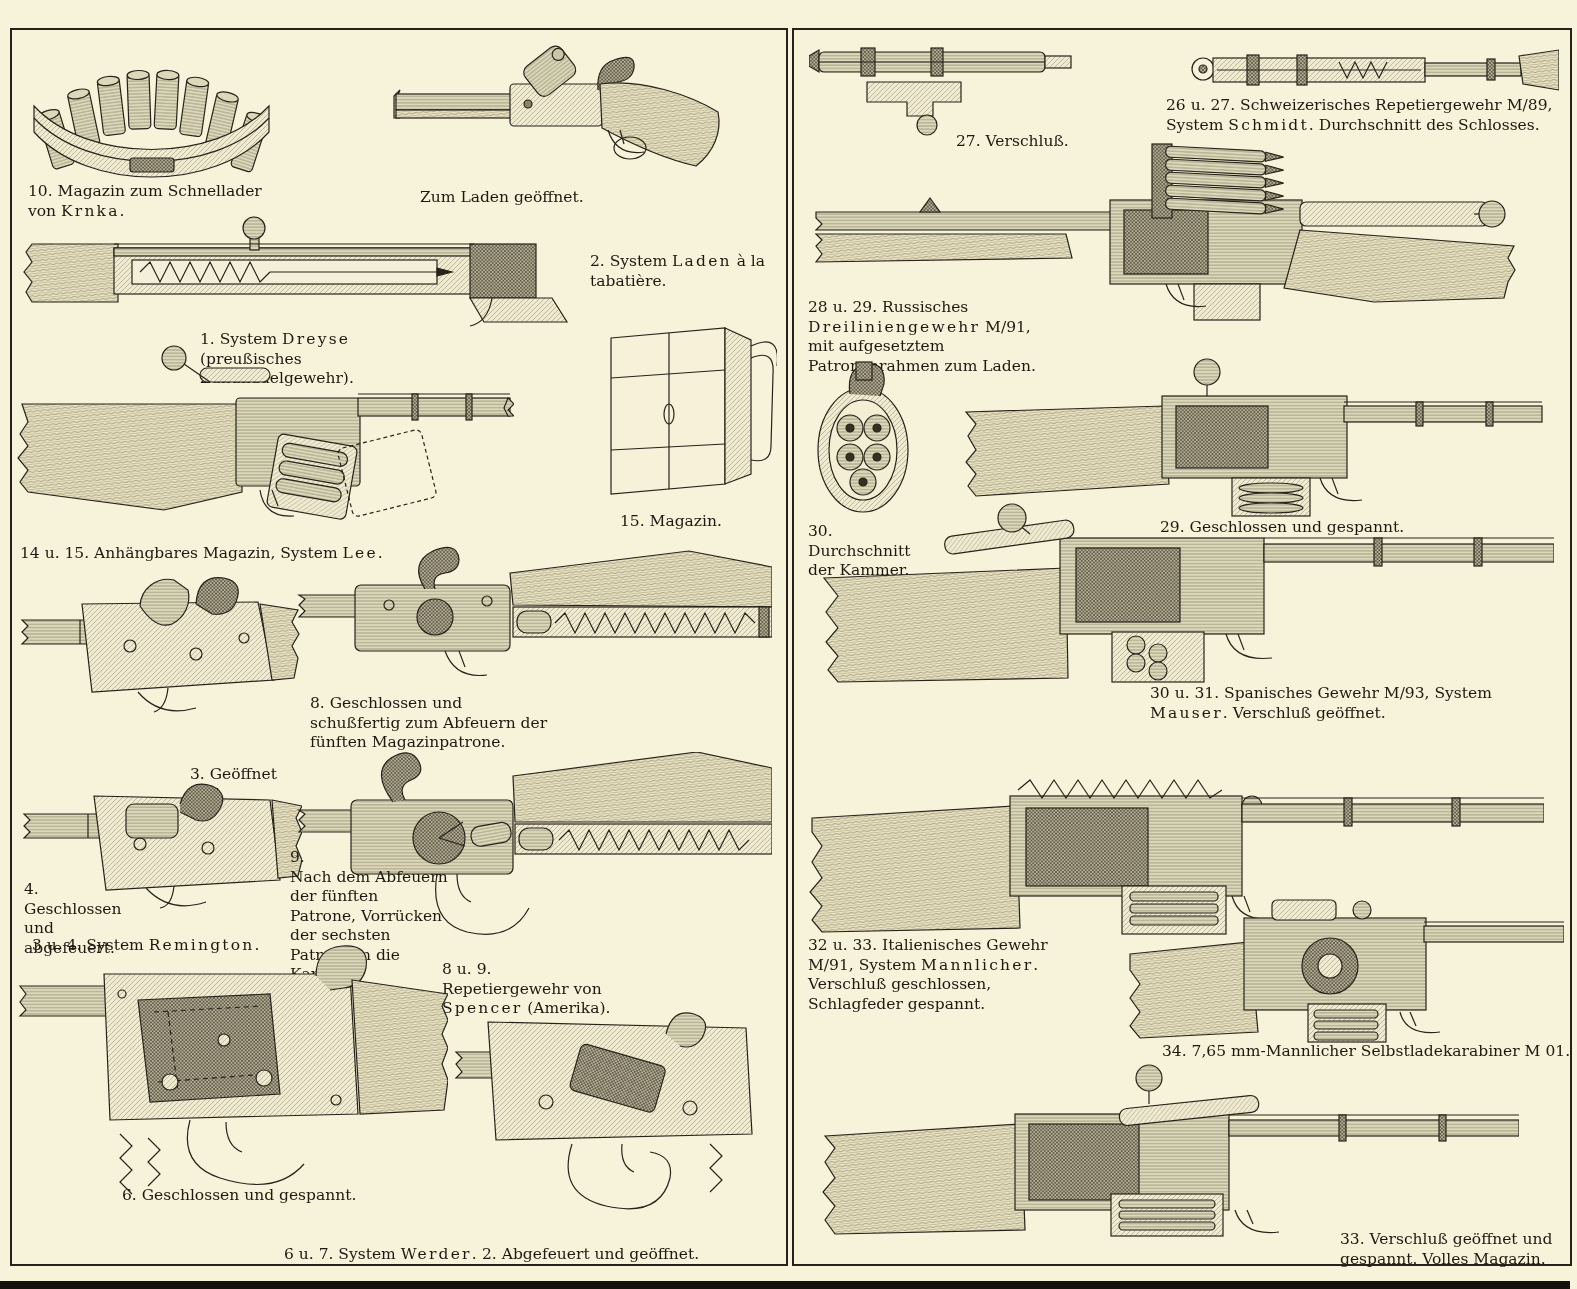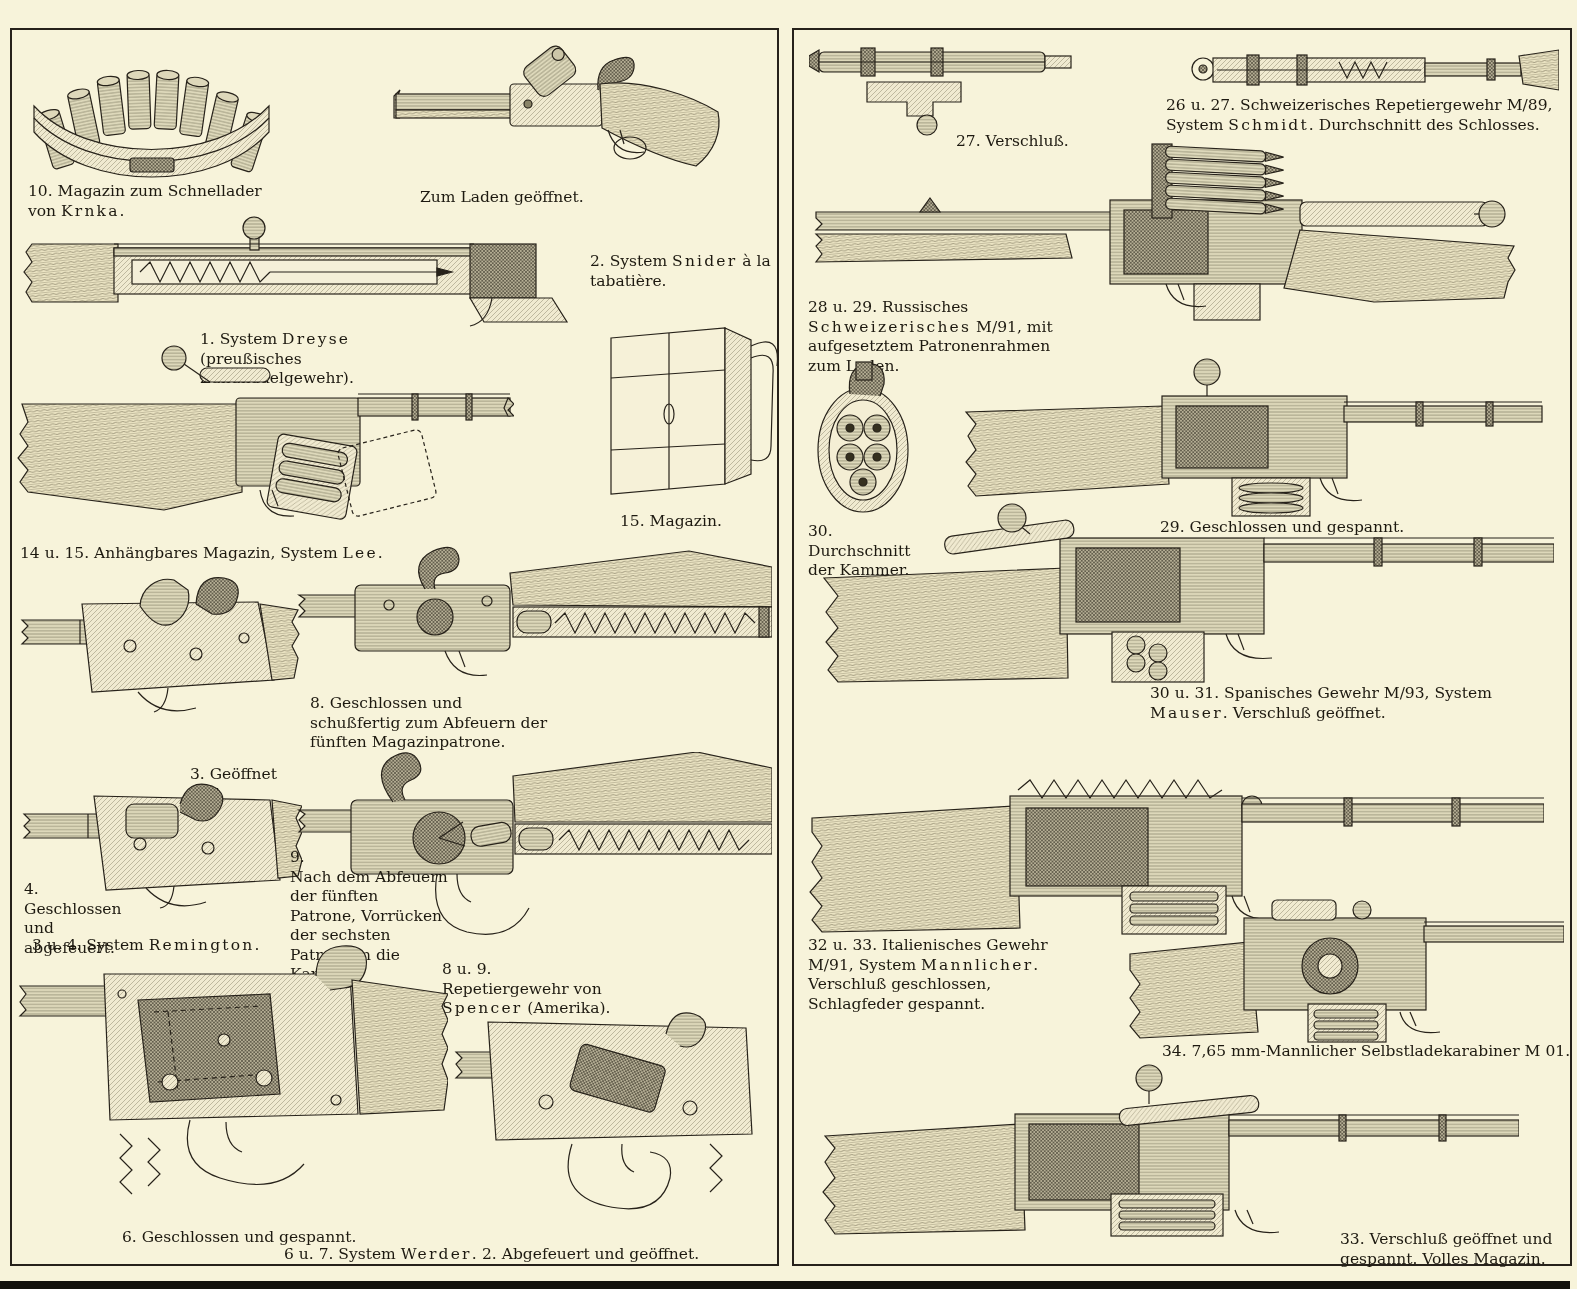--- a/index.html
+++ b/index.html
@@ -4,21 +4,21 @@
 <style>
   html,body{margin:0;padding:0;}
   body{
     width:1577px;height:1289px;
     background:#f7f3da;
     font-family:"DejaVu Serif", serif;
     position:relative;overflow:hidden;
   }
   .page{position:absolute;left:0;top:0;width:1577px;height:1289px;}
   .panel{position:absolute;border:2px solid #26211a;background:#f7f3da;}
-  #panelL{left:10px;top:28px;width:765px;height:1234px;}
+  #panelL{left:10px;top:28px;width:765px;height:1234px;padding-left:9px;}
   #panelR{left:792px;top:28px;width:776px;height:1234px;}
   .scan-bar{position:absolute;left:0;top:1281px;width:1570px;height:8px;background:#12110c;}
   .art{position:absolute;}
   .art rect,.art circle,.art ellipse,.art polygon,.art path,.art polyline,.art line{
     stroke:#27221a;stroke-width:1.2;
   }
   .cap{
     position:absolute;
     font-size:15.5px;line-height:1.26;color:#1d1910;
   }
@@ -105,21 +105,21 @@
           <circle cx="186" cy="26" r="6" fill="#ccc6a8"></circle>
         </g>
       <path d="M206 56 q-2 -24 16 -30 q22 -8 20 8 q-2 12 -16 14 q-12 2 -10 12" fill="url(#pDark)"></path>
       <path d="M208 50 C 250 44, 300 62, 326 78 C 330 98, 322 118, 304 132 C 268 124, 236 108, 210 94 Z" fill="url(#pWood)"></path>
       <path d="M216 96 q8 26 36 22" fill="none" stroke-width="2"></path>
       <ellipse cx="238" cy="114" rx="16" ry="11" fill="none"></ellipse>
       <path d="M228 96 l4 14" fill="none"></path>
       <circle cx="136" cy="70" r="4" fill="#8a8468"></circle>
     </svg>
     <div class="cap nowrap" style="left:408px;top:158px;width:175px"><span>Zum Laden geöffnet.</span></div>
-    <div class="cap" style="left:578px;top:222px;width:182px"><span>2. System </span><span class="sp">Snider</span><span> à la tabatière.</span></div>
+    <div class="cap" style="left:578px;top:222px;width:182px"><span>2. System </span><span class="sp">Laden</span><span> à la tabatière.</span></div>
 
     <svg class="art" style="left:10px;top:186px" width="570" height="115" viewBox="0 0 570 115">
       <path d="M10 28 L96 28 L96 86 L10 86 L4 76 L10 66 L2 56 L10 46 L4 36 Z" fill="url(#pWood)"></path>
       <rect x="92" y="32" width="360" height="46" fill="url(#pLight)"></rect>
       <rect x="92" y="32" width="360" height="8" fill="url(#pMetal)"></rect>
       <rect x="110" y="44" width="305" height="24" fill="#f4efd8"></rect>
       <polyline points="118,56 128,46 138,66 148,46 158,66 168,46 178,66 188,46 198,66 208,46 218,66 228,46 238,66 248,56" fill="none"></polyline>
       <line x1="248" y1="56" x2="415" y2="56"></line>
       <polygon points="415,52 430,56 415,60" fill="#27221a"></polygon>
       <rect x="228" y="12" width="9" height="22" fill="url(#pMetal)"></rect>
@@ -246,21 +246,21 @@
       <circle cx="206" cy="98" r="6" fill="url(#pLight)"></circle>
       <path d="M298 34 q0 -28 26 -30 q28 -2 24 22 q-4 18 -22 20 l-14 2" fill="url(#pMetal)"></path>
       <polygon points="334,38 430,52 424,64 430,78 424,92 430,106 424,122 430,138 426,168 342,172" fill="url(#pWood)"></polygon>
       <polyline points="102,192 114,204 102,216 114,228 102,240 114,252" fill="none" stroke-width="2"></polyline>
       <polyline points="130,196 142,208 130,220 142,232 130,244" fill="none" stroke-width="2"></polyline>
       <path d="M172 178 q-12 44 30 58 q56 18 84 -14" fill="none" stroke-width="3"></path>
       <path d="M208 180 q0 24 16 30" fill="none" stroke-width="2"></path>
       <circle cx="104" cy="52" r="4" fill="none"></circle>
       <circle cx="318" cy="158" r="5" fill="none"></circle>
     </svg>
-    <div class="cap nowrap" style="left:110px;top:1198px;width:215px"><span>6. Geschlossen und gespannt.</span></div>
+    <div class="cap nowrap" style="left:110px;top:1156px;width:215px"><span>6. Geschlossen und gespannt.</span></div>
     <div class="cap nowrap" style="left:272px;top:1215px;width:190px"><span>6 u. 7. System </span><span class="sp">Werder</span><span>.</span></div>
 
     <svg class="art" style="left:442px;top:962px" width="330" height="245" viewBox="0 0 330 245">
       <polygon points="2,60 40,60 40,86 2,86 8,80 2,72 8,66" fill="url(#pMetal)"></polygon>
       <polygon points="34,30 292,36 298,142 42,148" fill="url(#pLight)"></polygon>
       <g transform="rotate(16 162 92)">
           <rect x="118" y="62" width="88" height="48" rx="6" fill="url(#pDark)"></rect>
         </g>
       <path d="M212 42 q6 -26 28 -20 q18 6 8 24 q-8 12 -22 8" fill="url(#pMetal)"></path>
       <circle cx="92" cy="110" r="7" fill="none"></circle>
@@ -329,21 +329,21 @@
           <polygon points="100,1 118,5 100,10" fill="url(#pDark)"></polygon>
         </g>
       <rect x="486" y="60" width="188" height="24" rx="6" fill="url(#pLight)"></rect>
       <line x1="660" y1="72" x2="672" y2="72"></line>
       <circle cx="678" cy="72" r="13" fill="url(#pMetal)"></circle>
       <polygon points="486,88 700,104 694,116 701,128 694,140 690,156 560,160 470,146" fill="url(#pWood)"></polygon>
       <rect x="380" y="142" width="66" height="36" fill="url(#pLight)"></rect>
       <path d="M352 142 q8 26 40 22" fill="none" stroke-width="2"></path>
       <path d="M364 142 l6 16" fill="none"></path>
     </svg>
-    <div class="cap left" style="left:14px;top:268px;width:252px"><span>28 u. 29. Russisches </span><span class="sp">Schweizerisches</span><span> M/91, mit aufgesetztem Patronenrahmen zum Laden.</span></div>
+    <div class="cap left" style="left:14px;top:268px;width:252px"><span>28 u. 29. Russisches </span><span class="sp">Dreiliniengewehr</span><span> M/91, mit aufgesetztem Patronenrahmen zum Laden.</span></div>
 
     <svg class="art" style="left:22px;top:330px" width="95" height="155" viewBox="0 0 95 155">
       <ellipse cx="47" cy="90" rx="45" ry="62" fill="url(#pLight)" stroke-width="2"></ellipse>
       <ellipse cx="47" cy="90" rx="34" ry="50" fill="#f4eed4"></ellipse>
       <circle cx="34" cy="68" r="13" fill="url(#pMetal)"></circle>
         <circle cx="34" cy="68" r="4" fill="#35301f"></circle>
       <circle cx="61" cy="68" r="13" fill="url(#pMetal)"></circle>
         <circle cx="61" cy="68" r="4" fill="#35301f"></circle>
       <circle cx="34" cy="97" r="13" fill="url(#pMetal)"></circle>
         <circle cx="34" cy="97" r="4" fill="#35301f"></circle>

